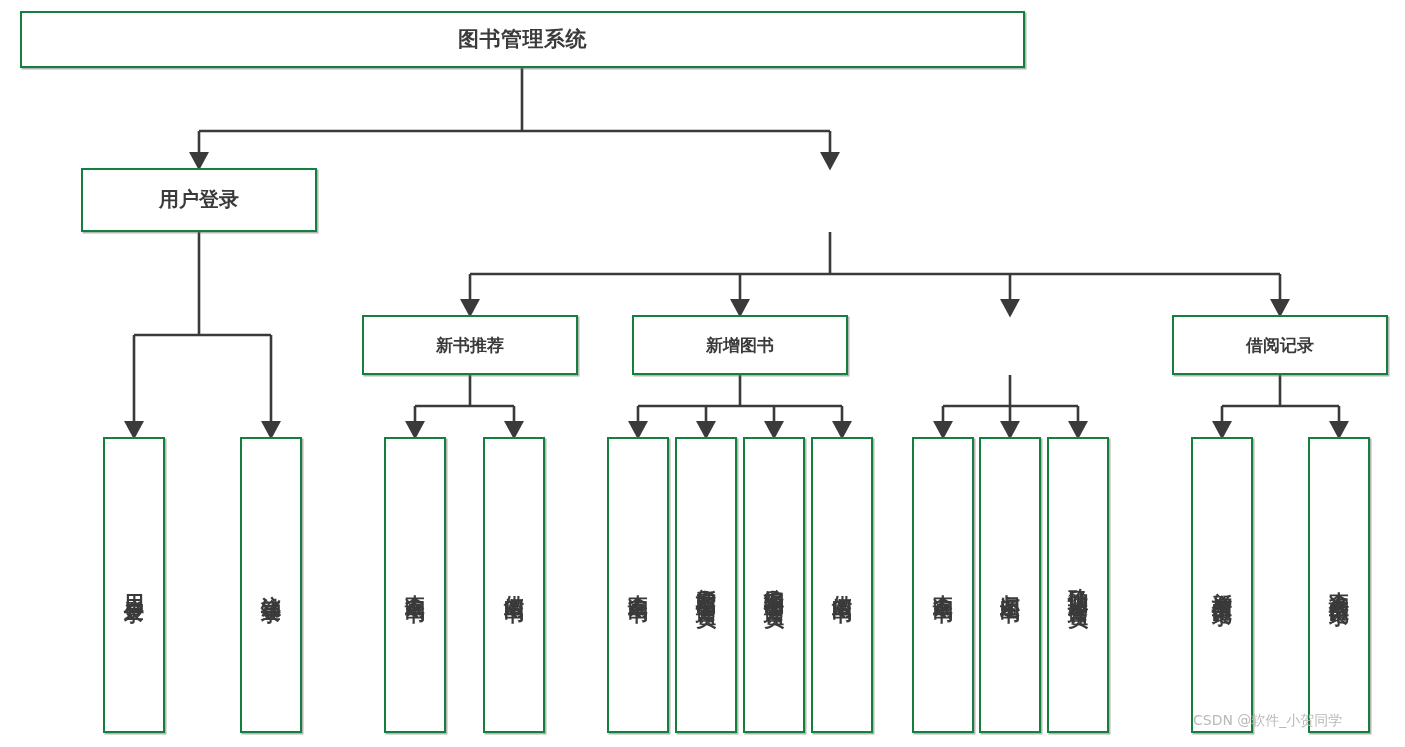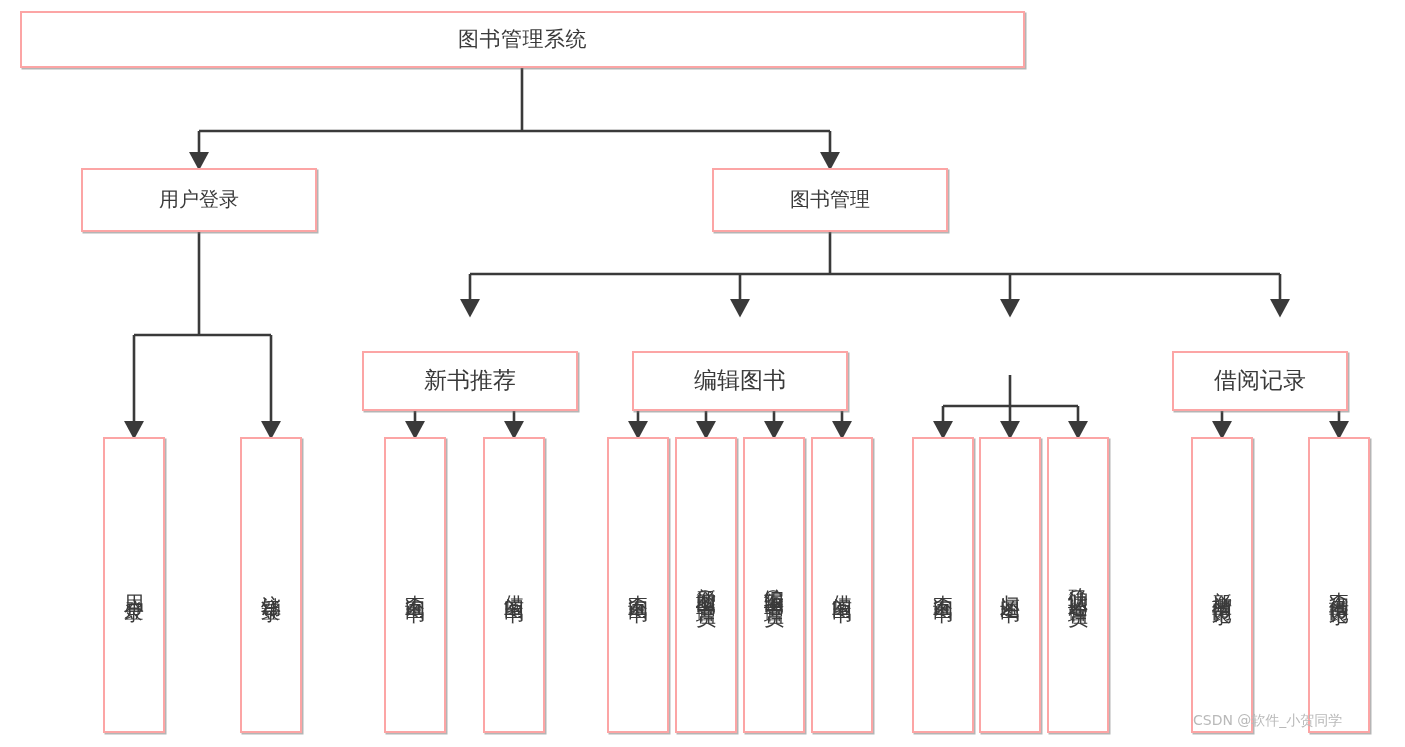--- a/index.html
+++ b/index.html
@@ -23,49 +23,49 @@
     left: 0;
     top: 0;
     width: 1405px;
     height: 747px;
     pointer-events: none;
   }
   .node {
     position: absolute;
     box-sizing: border-box;
     background: #ffffff;
-    border: 2px solid #fca5a5;
+    border: 2px solid #15803d;
     box-shadow: 1.5px 1.5px 0 0 rgba(120,120,120,0.55);
     display: flex;
     align-items: center;
     justify-content: center;
     color: #3a3a3a;
     z-index: 2;
+    font-weight: bold;
   }
   .node-label {
     display: block;
     text-align: center;
     line-height: 1.18;
     white-space: nowrap;
     color: #3a3a3a;
   }
   
   .node.level-root {
     font-size: 21px;
   }
   .node.level-root .node-label {
     letter-spacing: 0.5px;
   }
   
   .node.level-2 {
     font-size: 20px;
   }
   .node.level-3 {
-    font-size: 23px;
-    margin-top: 36px;
+    font-size: 17px;
   }
   
   .node.leaf {
     font-size: 20px;
     align-items: center;
     justify-content: center;
   }
   .node.leaf .node-label {
     writing-mode: vertical-rl;
     text-orientation: upright;
@@ -140,34 +140,31 @@
   </svg>
 
   <div class="node level-root" style="left:20px; top:11px; width:1005px; height:57px;">
     <span class="node-label">图书管理系统</span>
   </div>
 
   <div class="node level-2" style="left:81px; top:168px; width:236px; height:64px;">
     <span class="node-label">用户登录</span>
   </div>
 
-  <div class="node level-2" style="left:712px; top:168px; width:236px; height:64px;">
-    <span class="node-label">图书管理</span>
-  </div>
 
   <div class="node level-3" style="left:362px; top:315px; width:216px; height:60px;">
     <span class="node-label">新书推荐</span>
   </div>
 
   <div class="node level-3" style="left:632px; top:315px; width:216px; height:60px;">
-    <span class="node-label">编辑图书</span>
-  </div>
-
-
-  <div class="node level-3" style="left:1172px; top:315px; width:176px; height:60px;">
+    <span class="node-label">新增图书</span>
+  </div>
+
+
+  <div class="node level-3" style="left:1172px; top:315px; width:216px; height:60px;">
     <span class="node-label">借阅记录</span>
   </div>
 
   <div class="node leaf" style="left:103px; top:437px; width:62px; height:296px;">
     <span class="node-label">用户登录</span>
   </div>
 
   <div class="node leaf" style="left:240px; top:437px; width:62px; height:296px;">
     <span class="node-label">注销登录</span>
   </div>

